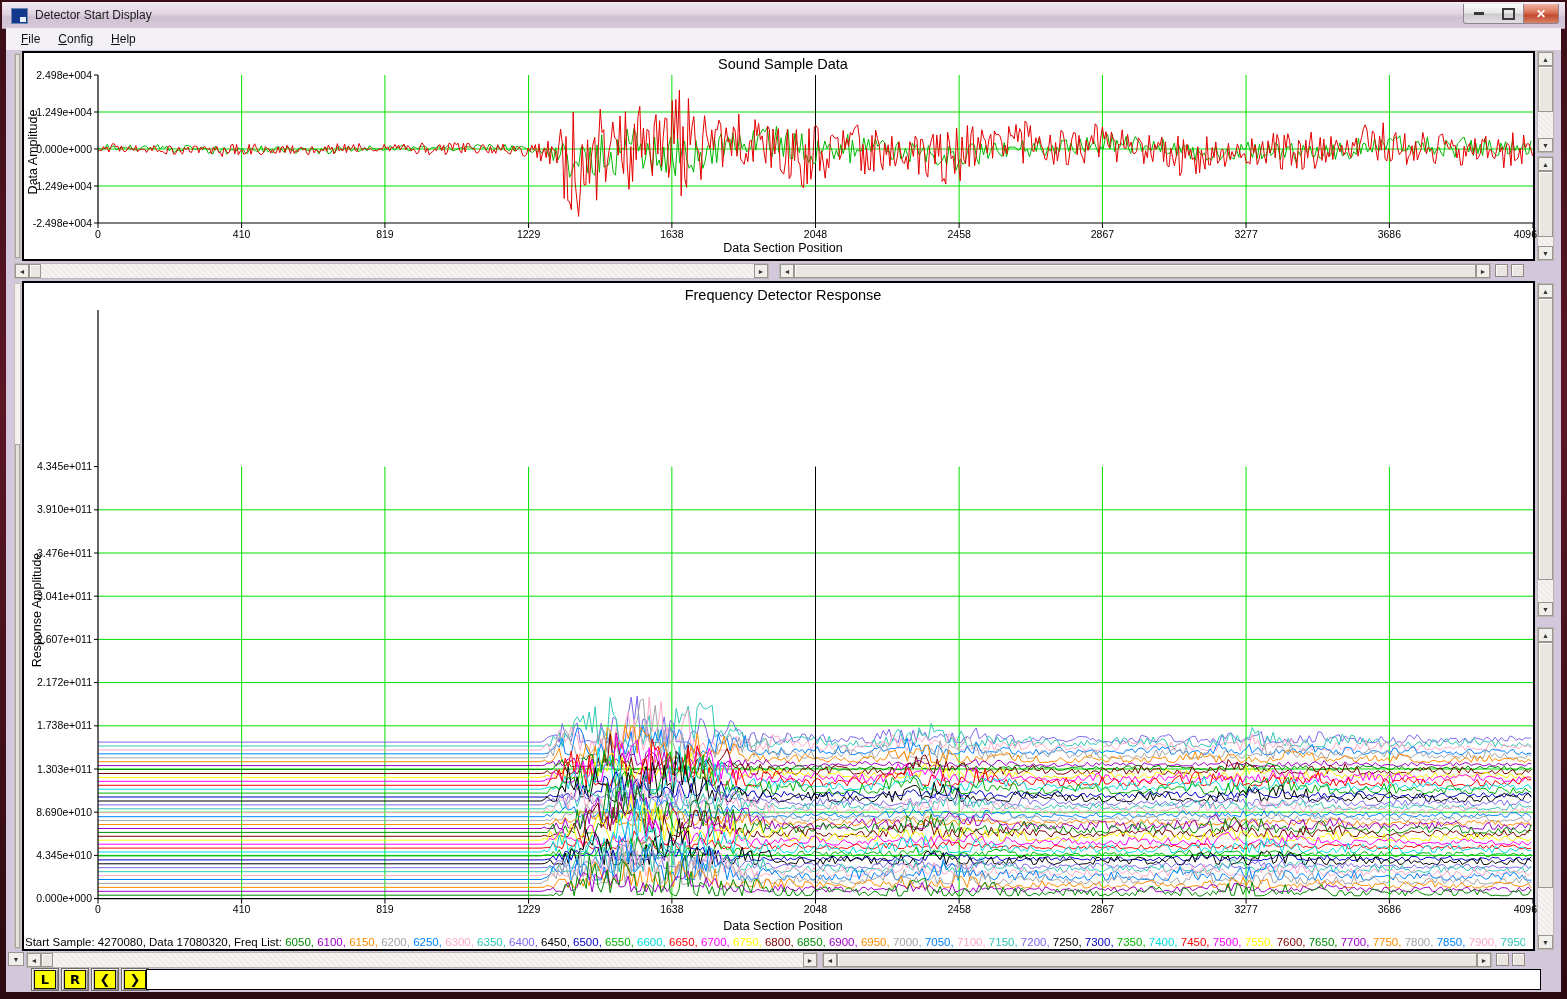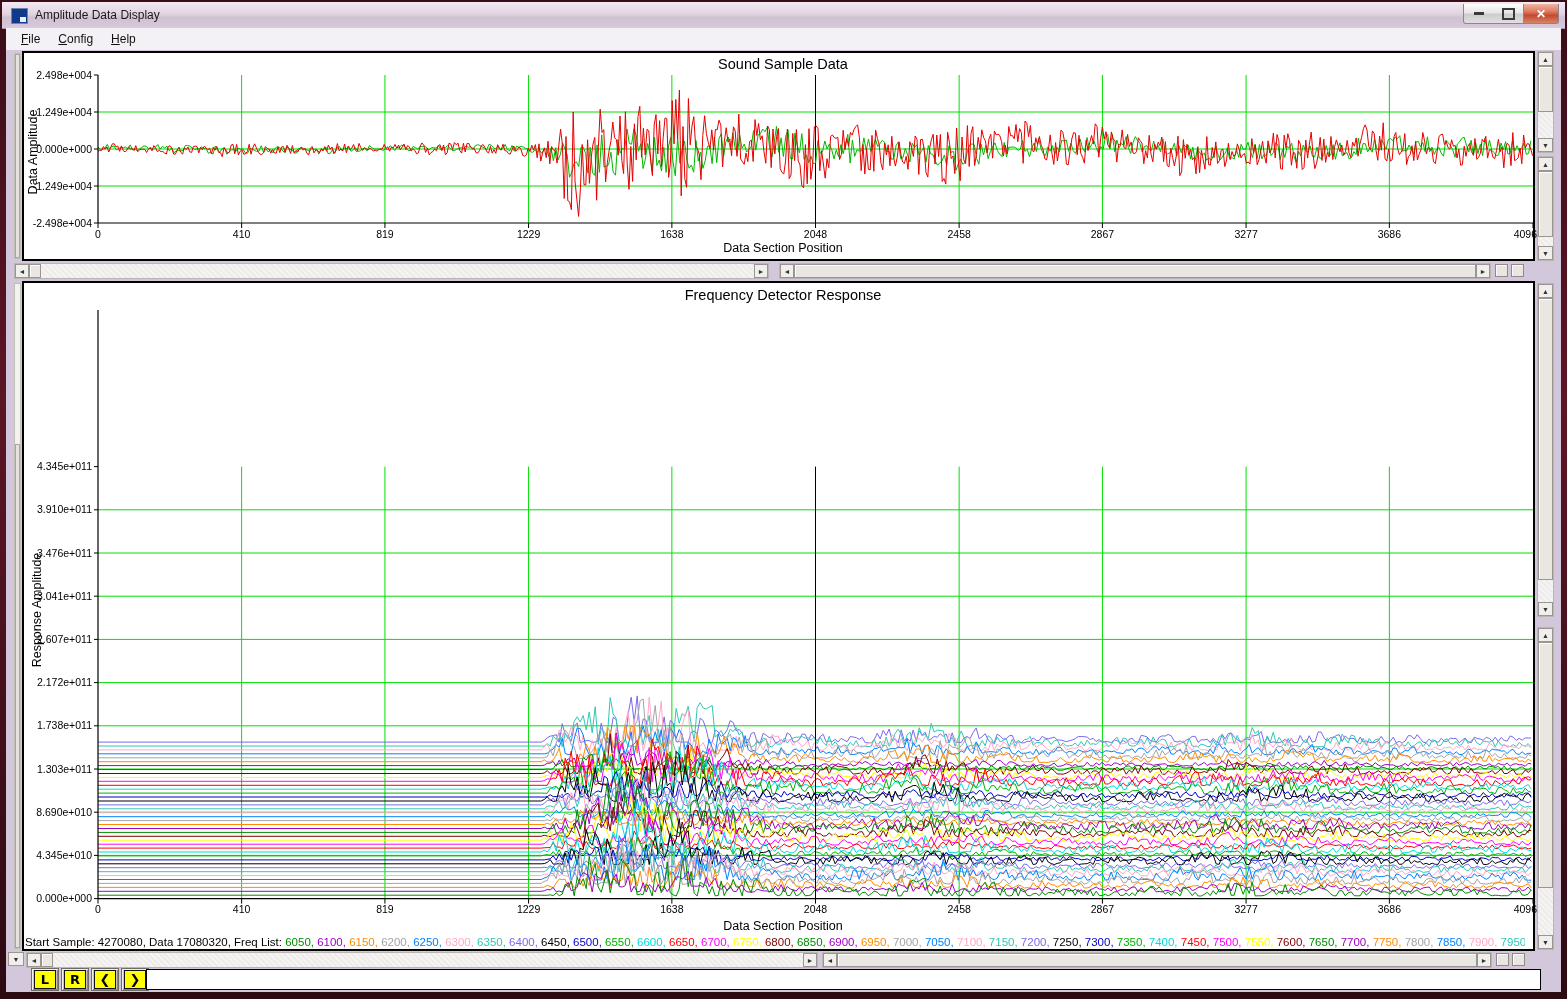--- a/index.html
+++ b/index.html
@@ -53,21 +53,21 @@
     font-weight:bold;font-size:13px;color:#000;font-family:"DejaVu Sans",sans-serif;line-height:1;}
   .status-strip{left:146px;top:969px;width:1395px;height:21px;background:#fff;border:1px solid #000;box-sizing:border-box;}
   
   .freq-line{left:25px;top:936px;width:1500px;height:14px;font-size:11.5px;color:#000;white-space:nowrap;overflow:hidden;}
 </style>
 </head>
 <body>
 
 <div class="abs titlebar">
   <div class="abs app-icon"></div>
-  <div class="abs win-title">Amplitude Data Display</div>
+  <div class="abs win-title">Detector Start Display</div>
   <div class="abs winbtn min">
       <div class="glyph-min"></div>
     </div>
   <div class="abs winbtn max">
       <div class="glyph-max"></div>
     </div>
   <div class="abs winbtn close">
       <span>✕</span>
     </div>
 </div>

